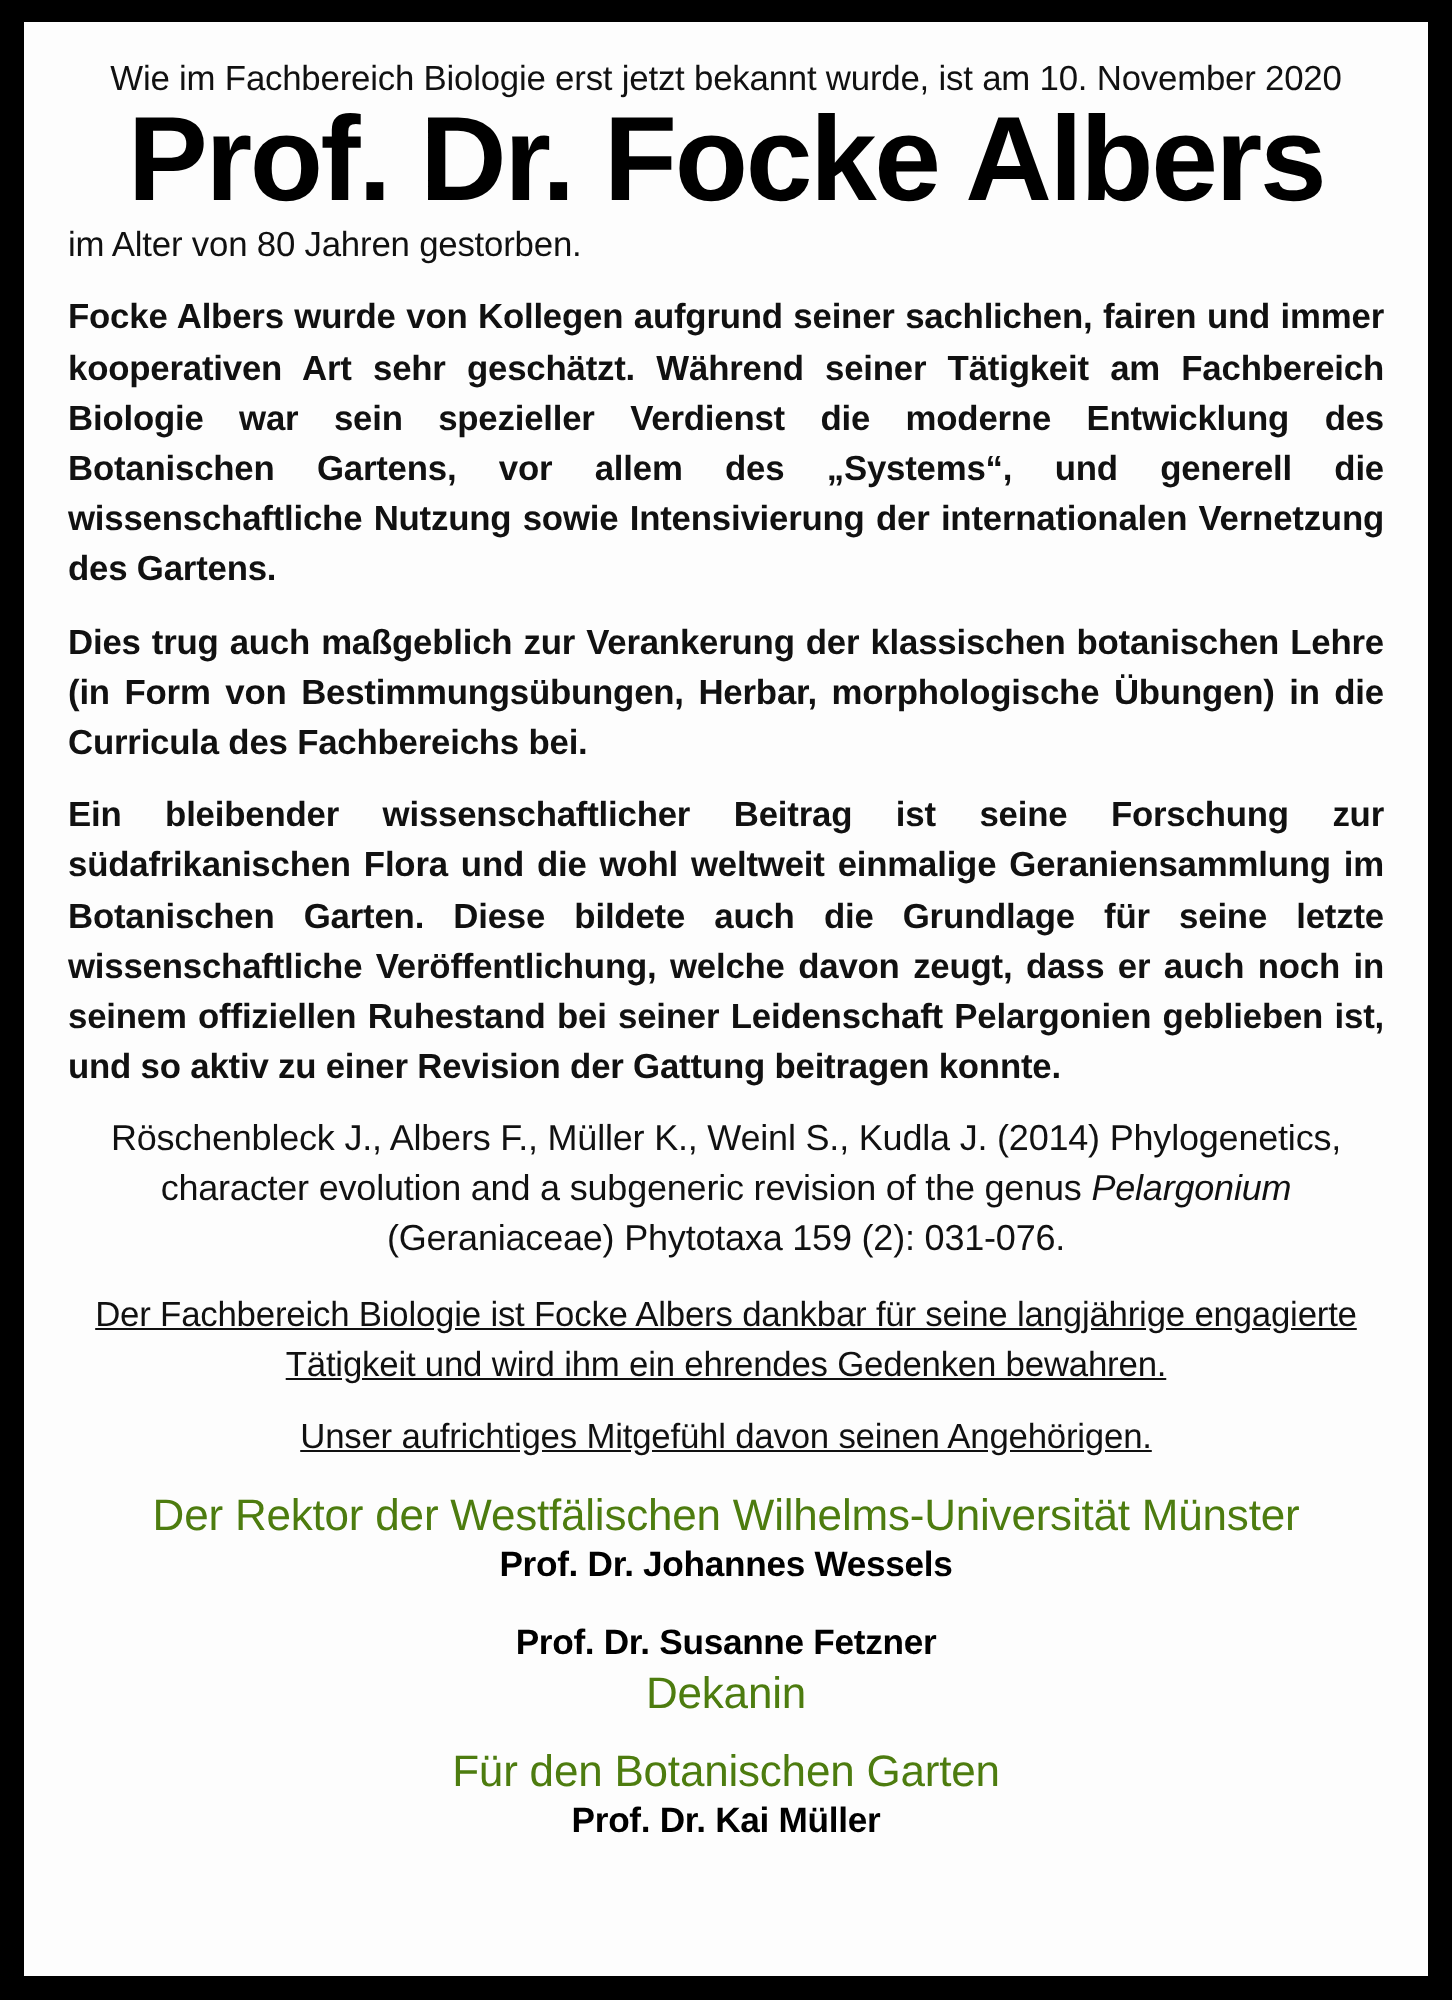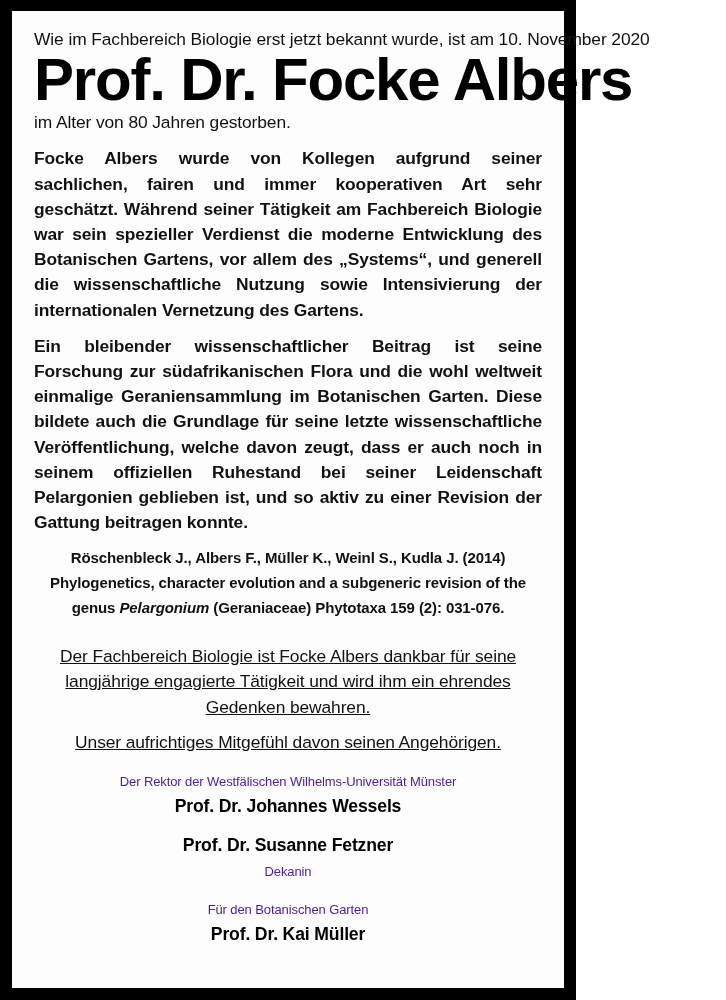--- a/index.html
+++ b/index.html
@@ -10,21 +10,21 @@
   body {
     width: 726px;
     height: 1000px;
     overflow: hidden;
     font-family: "Liberation Sans", sans-serif;
   }
 
   
   #notice-frame {
     box-sizing: border-box;
-    width: 576px;
+    width: 726px;
     height: 1000px;
     background: #000000;
     padding: 11px 12px 12px 12px;
   }
 
   #notice-sheet {
     box-sizing: border-box;
     width: 100%;
     height: 100%;
     background: #fdfdfd;
@@ -71,46 +71,45 @@
   .para {
     text-align: justify;
     text-justify: inter-word;
     margin-bottom: 11px;
     hyphens: manual;
     font-weight: bold;
   }
   .para:last-child { margin-bottom: 0; }
 
   .citation {
-    font-size: 15px;
+    font-size: 18px;
     line-height: 24.6px;
     text-align: center;
     color: #111111;
-    margin: 0 14px 24px 14px;
+    margin: 0 14px 14px 14px;
     letter-spacing: -0.1px;
     font-stretch: condensed;
-    font-weight: bold;
   }
   .citation .genus { font-style: italic; }
 
   .closing { text-align: center; margin-bottom: 10px; text-decoration: underline; }
   .closing.last { margin-bottom: 14px; }
 
   
   .sig-block {
     text-align: center;
     margin-bottom: 13px;
   }
   .sig-block:last-child { margin-bottom: 0; }
 
   .sig-org,
   .sig-role {
-    font-size: 13px;
+    font-size: 22px;
     line-height: 25.4px;
-    color: #4c1d95;
+    color: #4d7c0f;
     letter-spacing: -0.1px;
     font-stretch: condensed;
   }
 
   .sig-person {
     font-size: 17.6px;
     line-height: 25.6px;
     font-weight: bold;
     color: #000000;
     letter-spacing: -0.15px;
@@ -123,20 +122,21 @@
 <div id="notice-frame">
   <div id="notice-sheet">
 
     <p class="lede">Wie im Fachbereich Biologie erst jetzt bekannt wurde, ist am 10. November 2020</p>
 
     <h1 class="deceased-name">Prof. Dr. Focke Albers</h1>
 
     <p class="subline">im Alter von 80 Jahren gestorben.</p>
 
     <p class="para">Focke Albers wurde von Kollegen aufgrund seiner sachlichen, fairen und immer kooperativen Art sehr geschätzt. Während seiner Tätigkeit am Fachbereich Biologie war sein spezieller Verdienst die moderne Entwicklung des Botanischen Gartens, vor allem des „Systems“, und generell die wissenschaftliche Nutzung sowie Inten­sivierung der internationalen Vernetzung des Gartens.</p>
+    <p class="para">Dies trug auch maßgeblich zur Verankerung der klassischen botanischen Lehre (in Form von Bestimmungsübungen, Herbar, morphologische Übungen) in die Curricula des Fachbereichs bei.</p>
     <p class="para">Ein bleibender wissenschaftlicher Beitrag ist seine Forschung zur südafrikanischen Flora und die wohl weltweit einmalige Geraniensammlung im Botanischen Garten. Diese bildete auch die Grundlage für seine letzte wissenschaftliche Veröffentlichung, welche davon zeugt, dass er auch noch in seinem offiziellen Ruhestand bei seiner Leidenschaft Pelargonien geblieben ist, und so aktiv zu einer Revision der Gattung beitragen konnte.</p>
 
     <p class="citation"><span>Röschenbleck J., Albers F., Müller K., Weinl S., Kudla J. (2014) Phylogenetics, character evolution and a subgeneric revision of the genus </span><span class="genus">Pelargonium</span><span> (Geraniaceae) Phytotaxa 159 (2): 031-076.</span></p>
 
     <p class="closing">Der Fachbereich Biologie ist Focke Albers dankbar für seine langjährige engagierte Tätigkeit und wird ihm ein ehrendes Gedenken bewahren.</p>
     <p class="closing last">Unser aufrichtiges Mitgefühl davon seinen Angehörigen.</p>
 
     <div class="sig-block">
       <div class="sig-org">Der Rektor der Westfälischen Wilhelms-Universität Münster</div>
       <div class="sig-person">Prof. Dr. Johannes Wessels</div>

